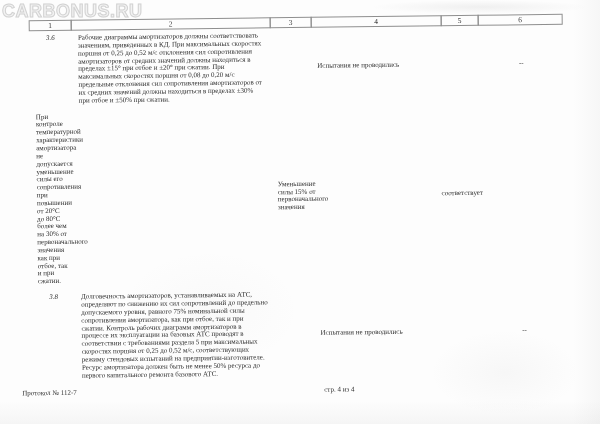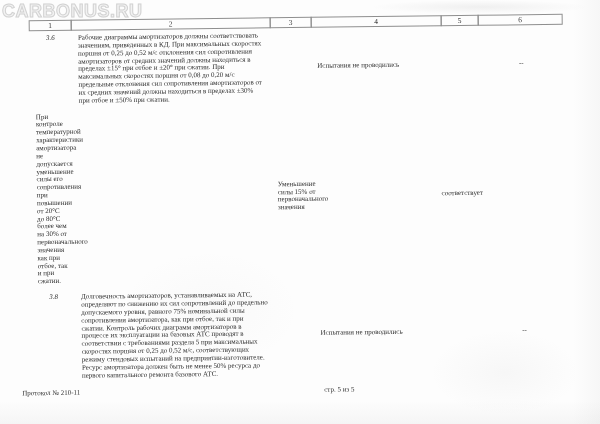--- a/index.html
+++ b/index.html
@@ -113,18 +113,18 @@
           <div class="c c3"></div>
           <div class="c c4">Испытания не проводились</div>
           <div class="c c5"></div>
           <div class="c c6">--</div>
         </div>
 
       </div>
     </div>
 
     <div class="footer">
-      <span class="f-left">Протокол № 210-11</span>
-      <span class="f-right">стр. 5 из 5</span>
+      <span class="f-left">Протокол № 112-7</span>
+      <span class="f-right">стр. 4 из 4</span>
     </div>
 
   </div>
 </div>
 
 </body></html>

